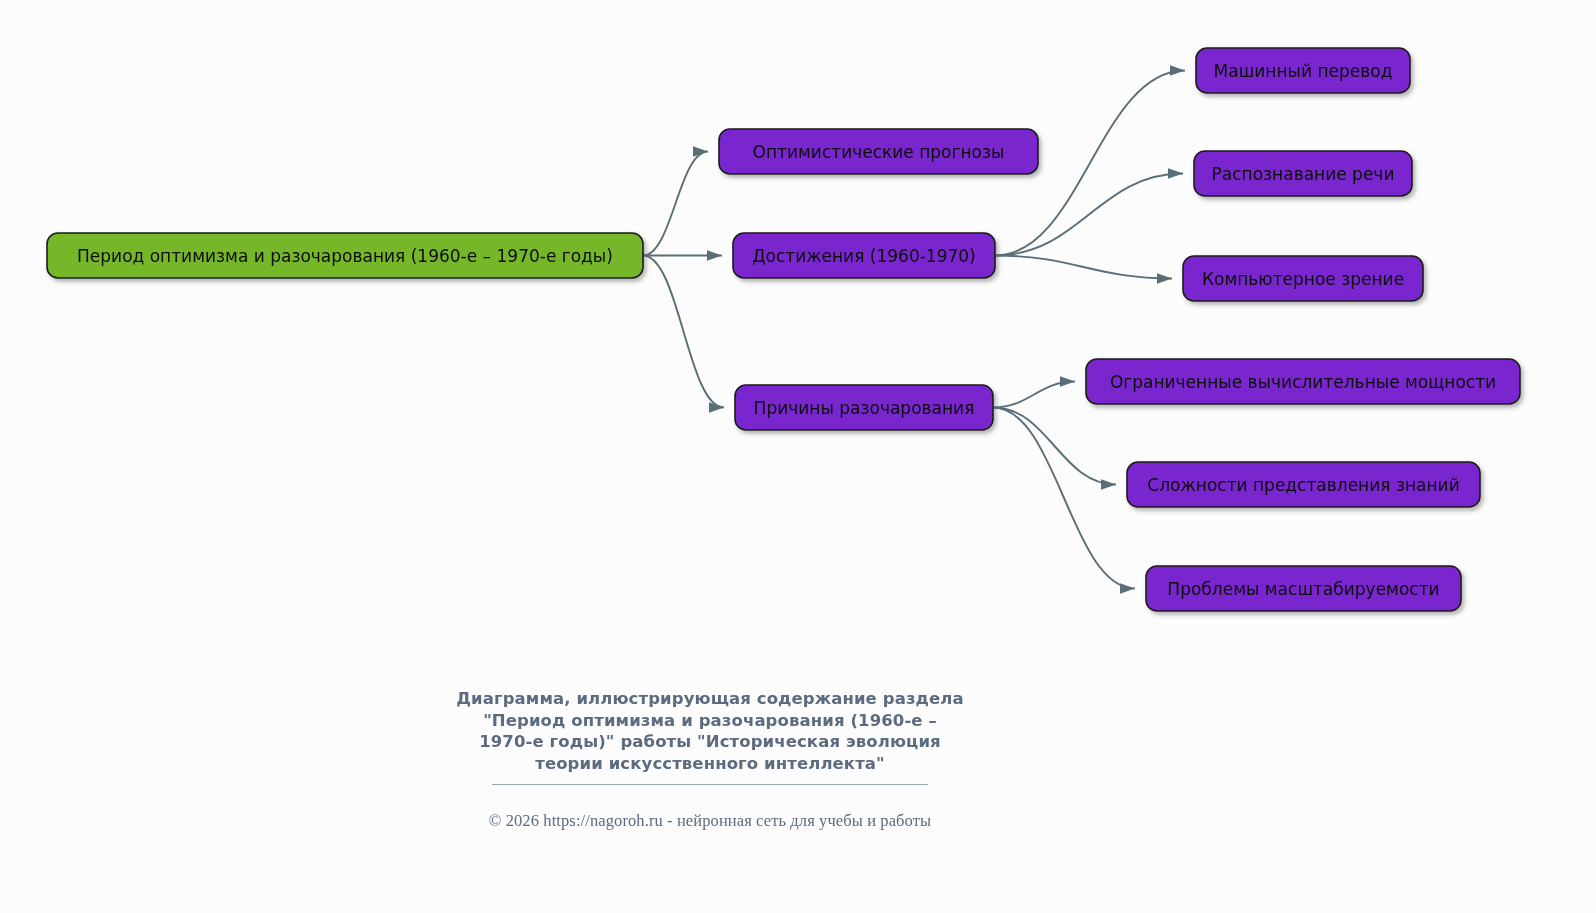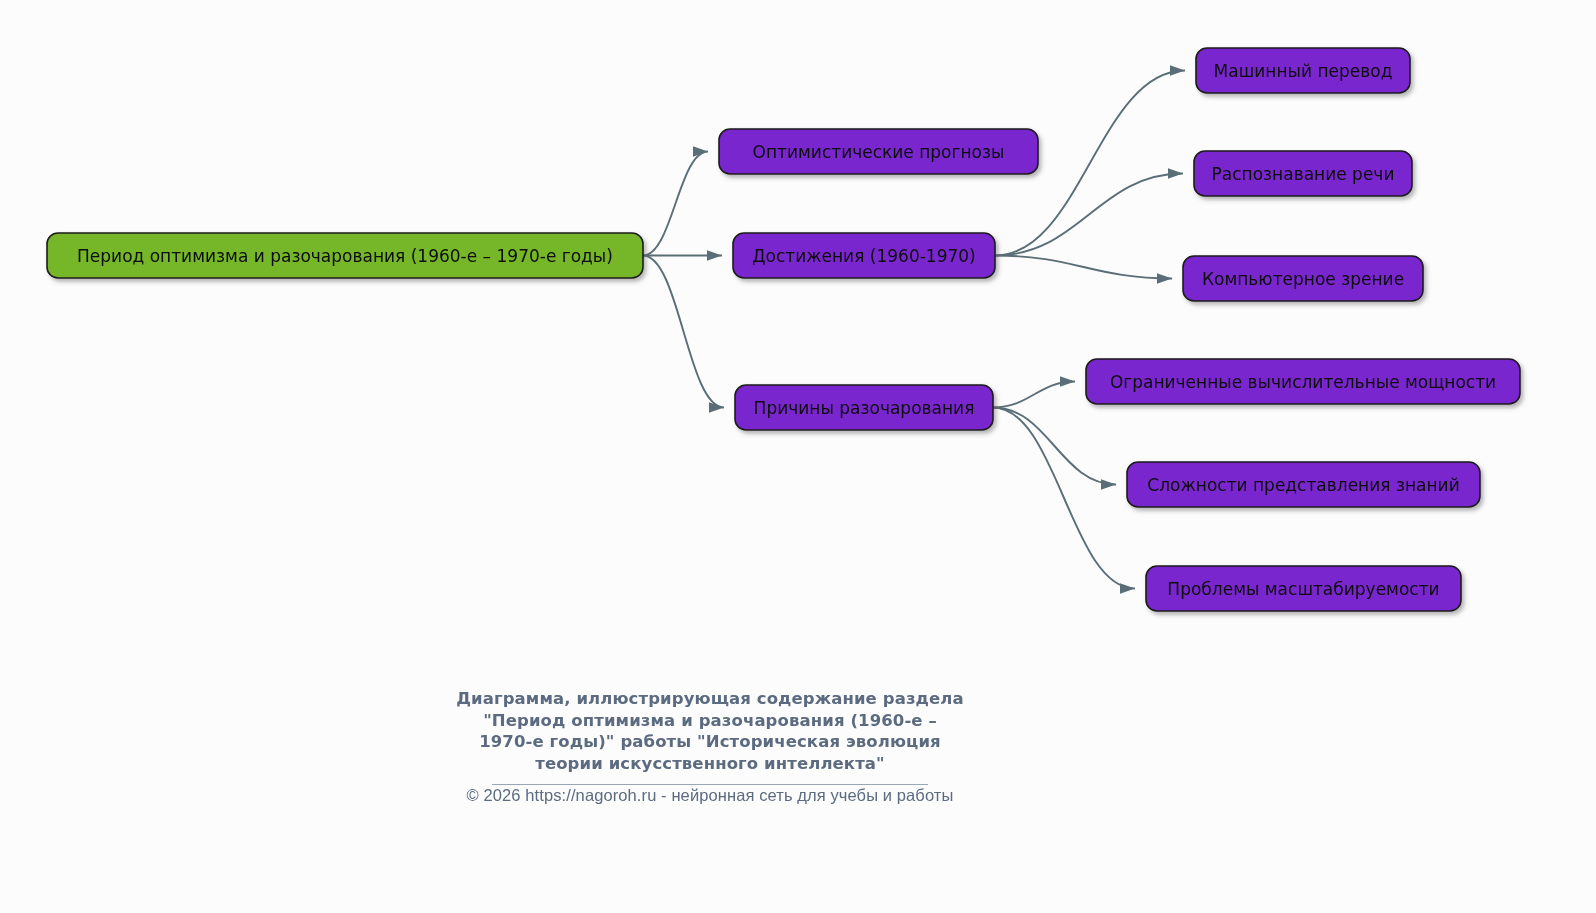--- a/index.html
+++ b/index.html
@@ -64,22 +64,22 @@
     line-height: 21.5px;
     letter-spacing: 0.1px;
   }
   .caption-rule {
     width: 436px;
     height: 0;
     border-top: 1px solid #9aa6b4;
     margin: 10px auto 0 auto;
   }
   .caption-credit {
-    margin-top: 1px;
-    font-family: Liberation Sans, sans-serif;
+    margin-top: 26px;
+    font-family: Liberation Serif, serif;
     font-size: 16.5px;
     color: #5c6b80;
     letter-spacing: 0.1px;
   }
 </style>
 </head>
 <body>
 
 <div id="diagram-root">
 

